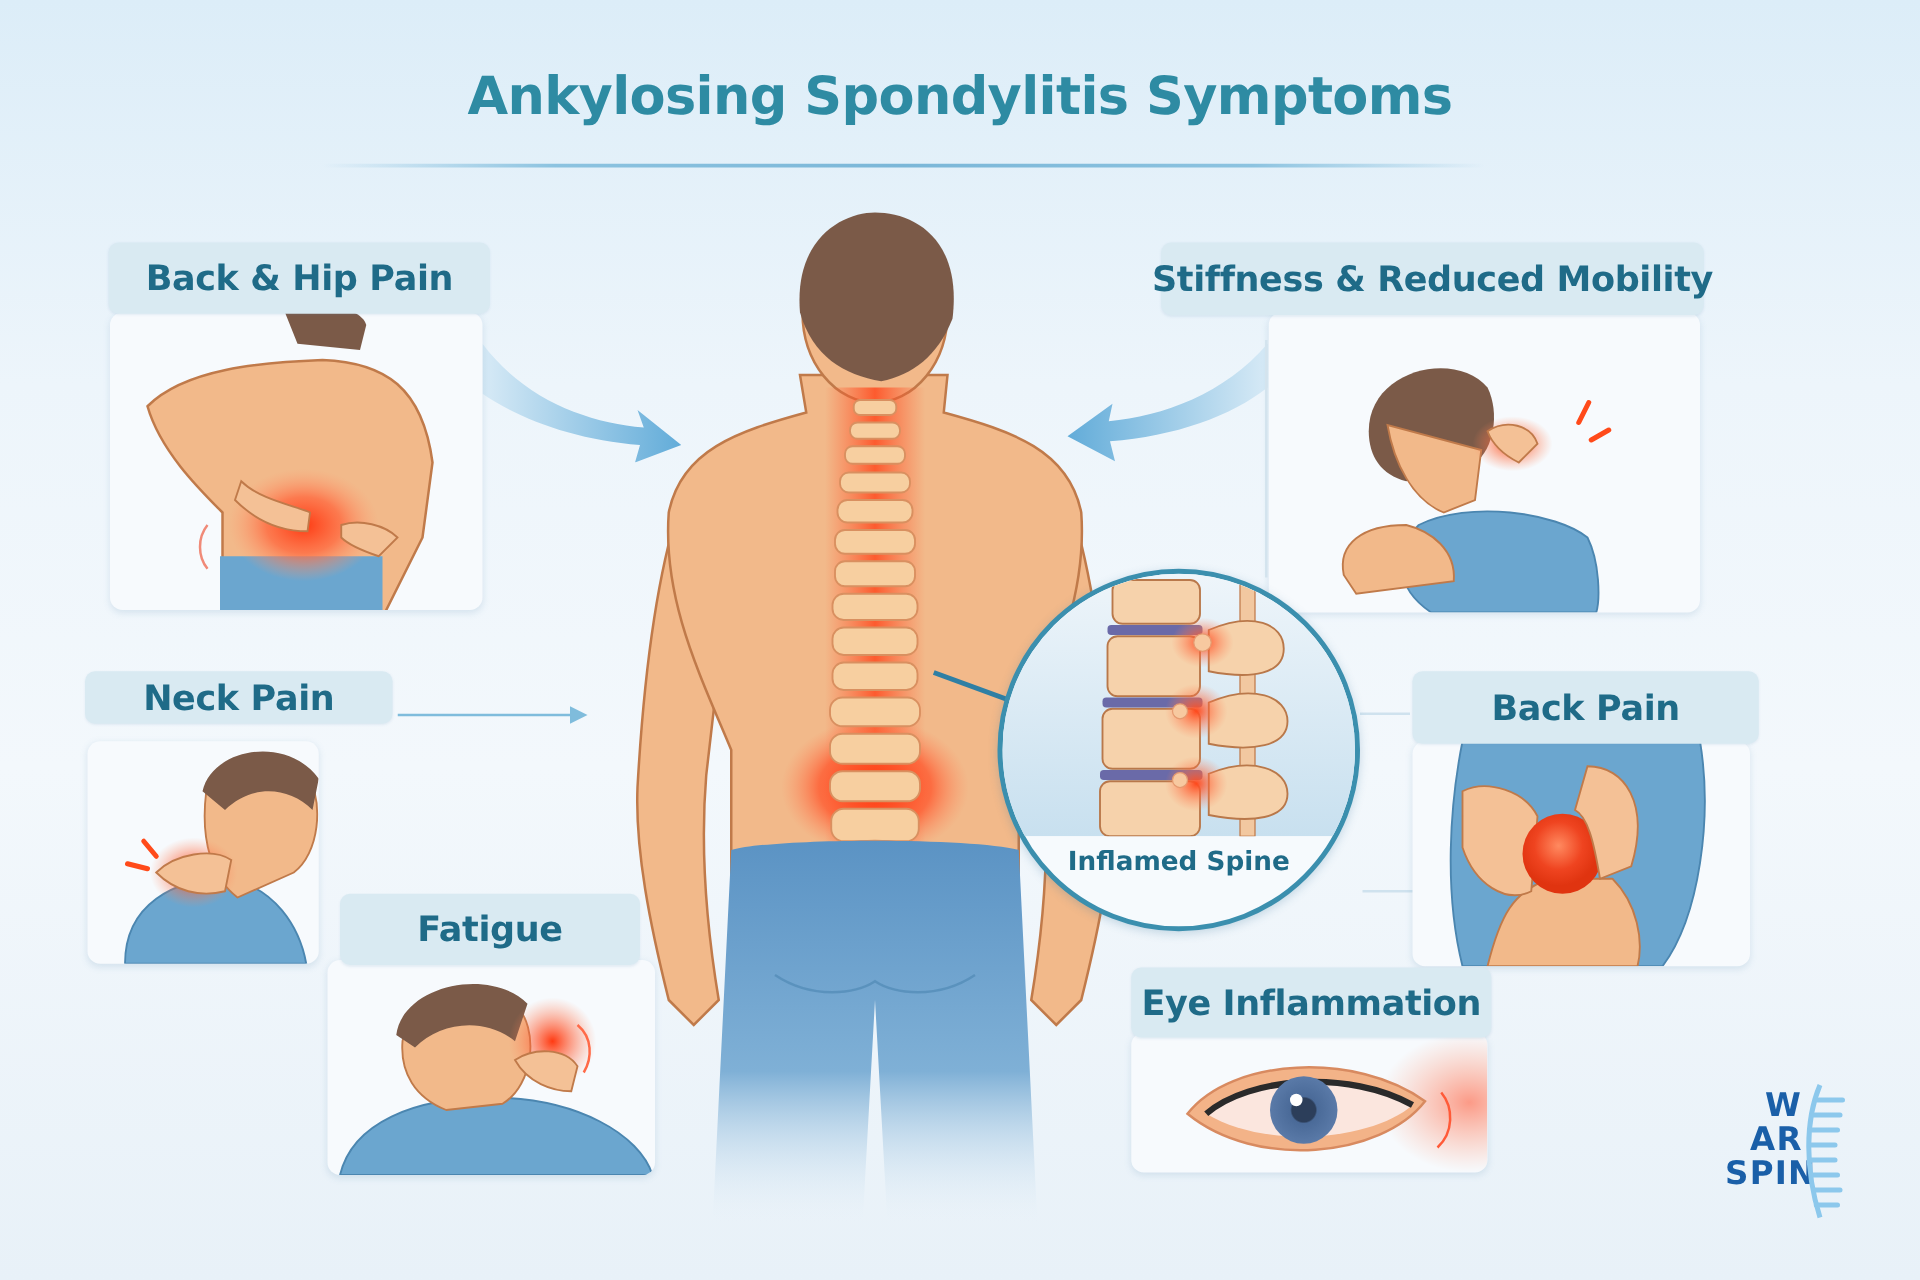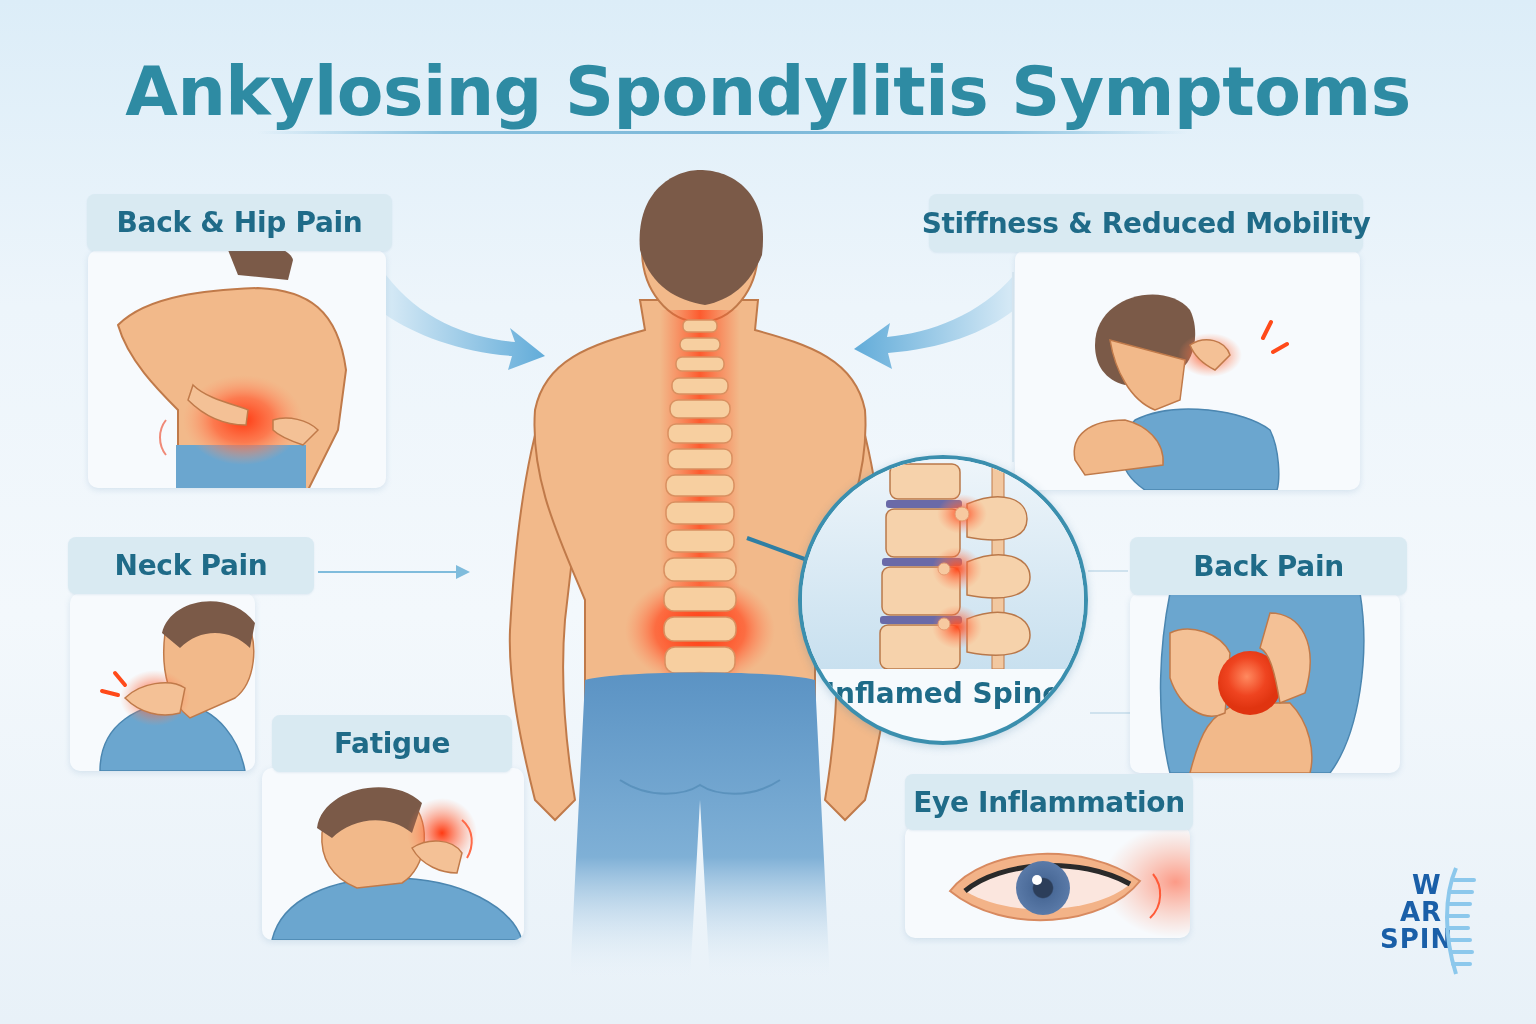--- a/index.html
+++ b/index.html
@@ -4,21 +4,21 @@
 <style>
   * { box-sizing: border-box; margin: 0; padding: 0; }
   html, body { width: 1536px; height: 1024px; overflow: hidden; }
   body {
     font-family: "DejaVu Sans", "Liberation Sans", sans-serif;
     background: linear-gradient(180deg, #dcedf8 0%, #edf5fb 30%, #f3f8fc 60%, #e8f1f8 100%);
     position: relative;
   }
   .title {
     position: absolute; left: 0; right: 0; top: 52px;
-    text-align: center; font-size: 68px; font-weight: bold;
+    text-align: center; font-size: 42px; font-weight: bold;
     color: #2e8ba3; letter-spacing: -0.5px;
   }
   .title-rule {
     position: absolute; left: 258px; width: 930px; top: 131px; height: 3px;
     background: linear-gradient(90deg, rgba(120,180,215,0) 0%, #8cc3e0 20%, #7bb7d8 50%, #8cc3e0 80%, rgba(120,180,215,0) 100%);
     border-radius: 2px;
   }
   .card {
     position: absolute; background: #f7fafd;
     border-radius: 10px;
@@ -34,21 +34,21 @@
   }
   .card svg { position: absolute; left: 0; top: 0; }
   .center-figure { position: absolute; left: 500px; top: 160px; width: 400px; height: 820px; }
   .zoom-circle {
     position: absolute; left: 798px; top: 455px; width: 290px; height: 290px;
     border-radius: 50%; border: 4px solid #3b8fae; background: #f6fafd;
     overflow: hidden; box-shadow: 0 2px 8px rgba(60,120,160,0.25);
   }
   .zoom-label {
     position: absolute; left: 0; right: 0; top: 218px;
-    text-align: center; font-size: 28px; font-weight: bold; color: #1f6b88;
+    text-align: center; font-size: 21px; font-weight: bold; color: #1f6b88;
   }
   .connector { position: absolute; background: #b9d6e6; }
   .logo { position: absolute; left: 1380px; top: 866px; width: 110px; height: 110px; }
   .logo-text {
     position: absolute; font-weight: bold; color: #1a5fa8; font-size: 26px;
     line-height: 27px; text-align: right; width: 62px; left: 0; top: 6px;
     font-family: "DejaVu Sans", sans-serif; letter-spacing: 1px;
   }
 </style>
 </head>
@@ -131,21 +131,21 @@
         </radialGradient>
       </defs>
     <path d="M30,178 C30,130 70,110 110,110 C150,115 170,150 175,178 Z" fill="#6ba6cf" stroke="#4b86b0" stroke-width="1.5"></path>
     <path d="M95,40 C100,10 150,0 175,25 C190,50 185,90 165,105 L120,125 C100,110 90,80 95,40 Z" fill="#f2b98a" stroke="#c07a4a" stroke-width="1.5"></path>
     <path d="M92,40 C100,5 160,-5 185,30 L180,55 C160,35 130,35 110,55 Z" fill="#7b5a48"></path>
     <ellipse cx="85" cy="105" rx="35" ry="28" fill="url(#rg3)"></ellipse>
     <path d="M55,105 C70,90 100,85 115,95 L110,120 C90,125 70,120 55,105 Z" fill="#f4c196" stroke="#c07a4a" stroke-width="1.5"></path>
     <path d="M45,80 L55,92 M32,98 L48,102" stroke="#ff4a1a" stroke-width="4" stroke-linecap="round"></path>
   </svg>
 </div>
-<div class="card-label" style="left:68px;top:537px;width:246px;height:57px">Neck Pain</div>
+<div class="card-label" style="left:68px;top:537px;width:246px;height:42px">Neck Pain</div>
 
 <div class="card" style="left:262px;top:768px;width:262px;height:172px">
   <svg width="262" height="172" viewBox="0 0 262 172">
     <defs>
         <radialGradient id="rg4">
           <stop offset="0" stop-color="#ff3a12"></stop>
           <stop offset="1" stop-color="#ff8a60" stop-opacity="0"></stop>
         </radialGradient>
       </defs>
     <path d="M10,172 C20,130 70,110 130,110 C200,110 250,140 260,172 Z" fill="#6ba6cf" stroke="#4b86b0" stroke-width="1.5"></path>

